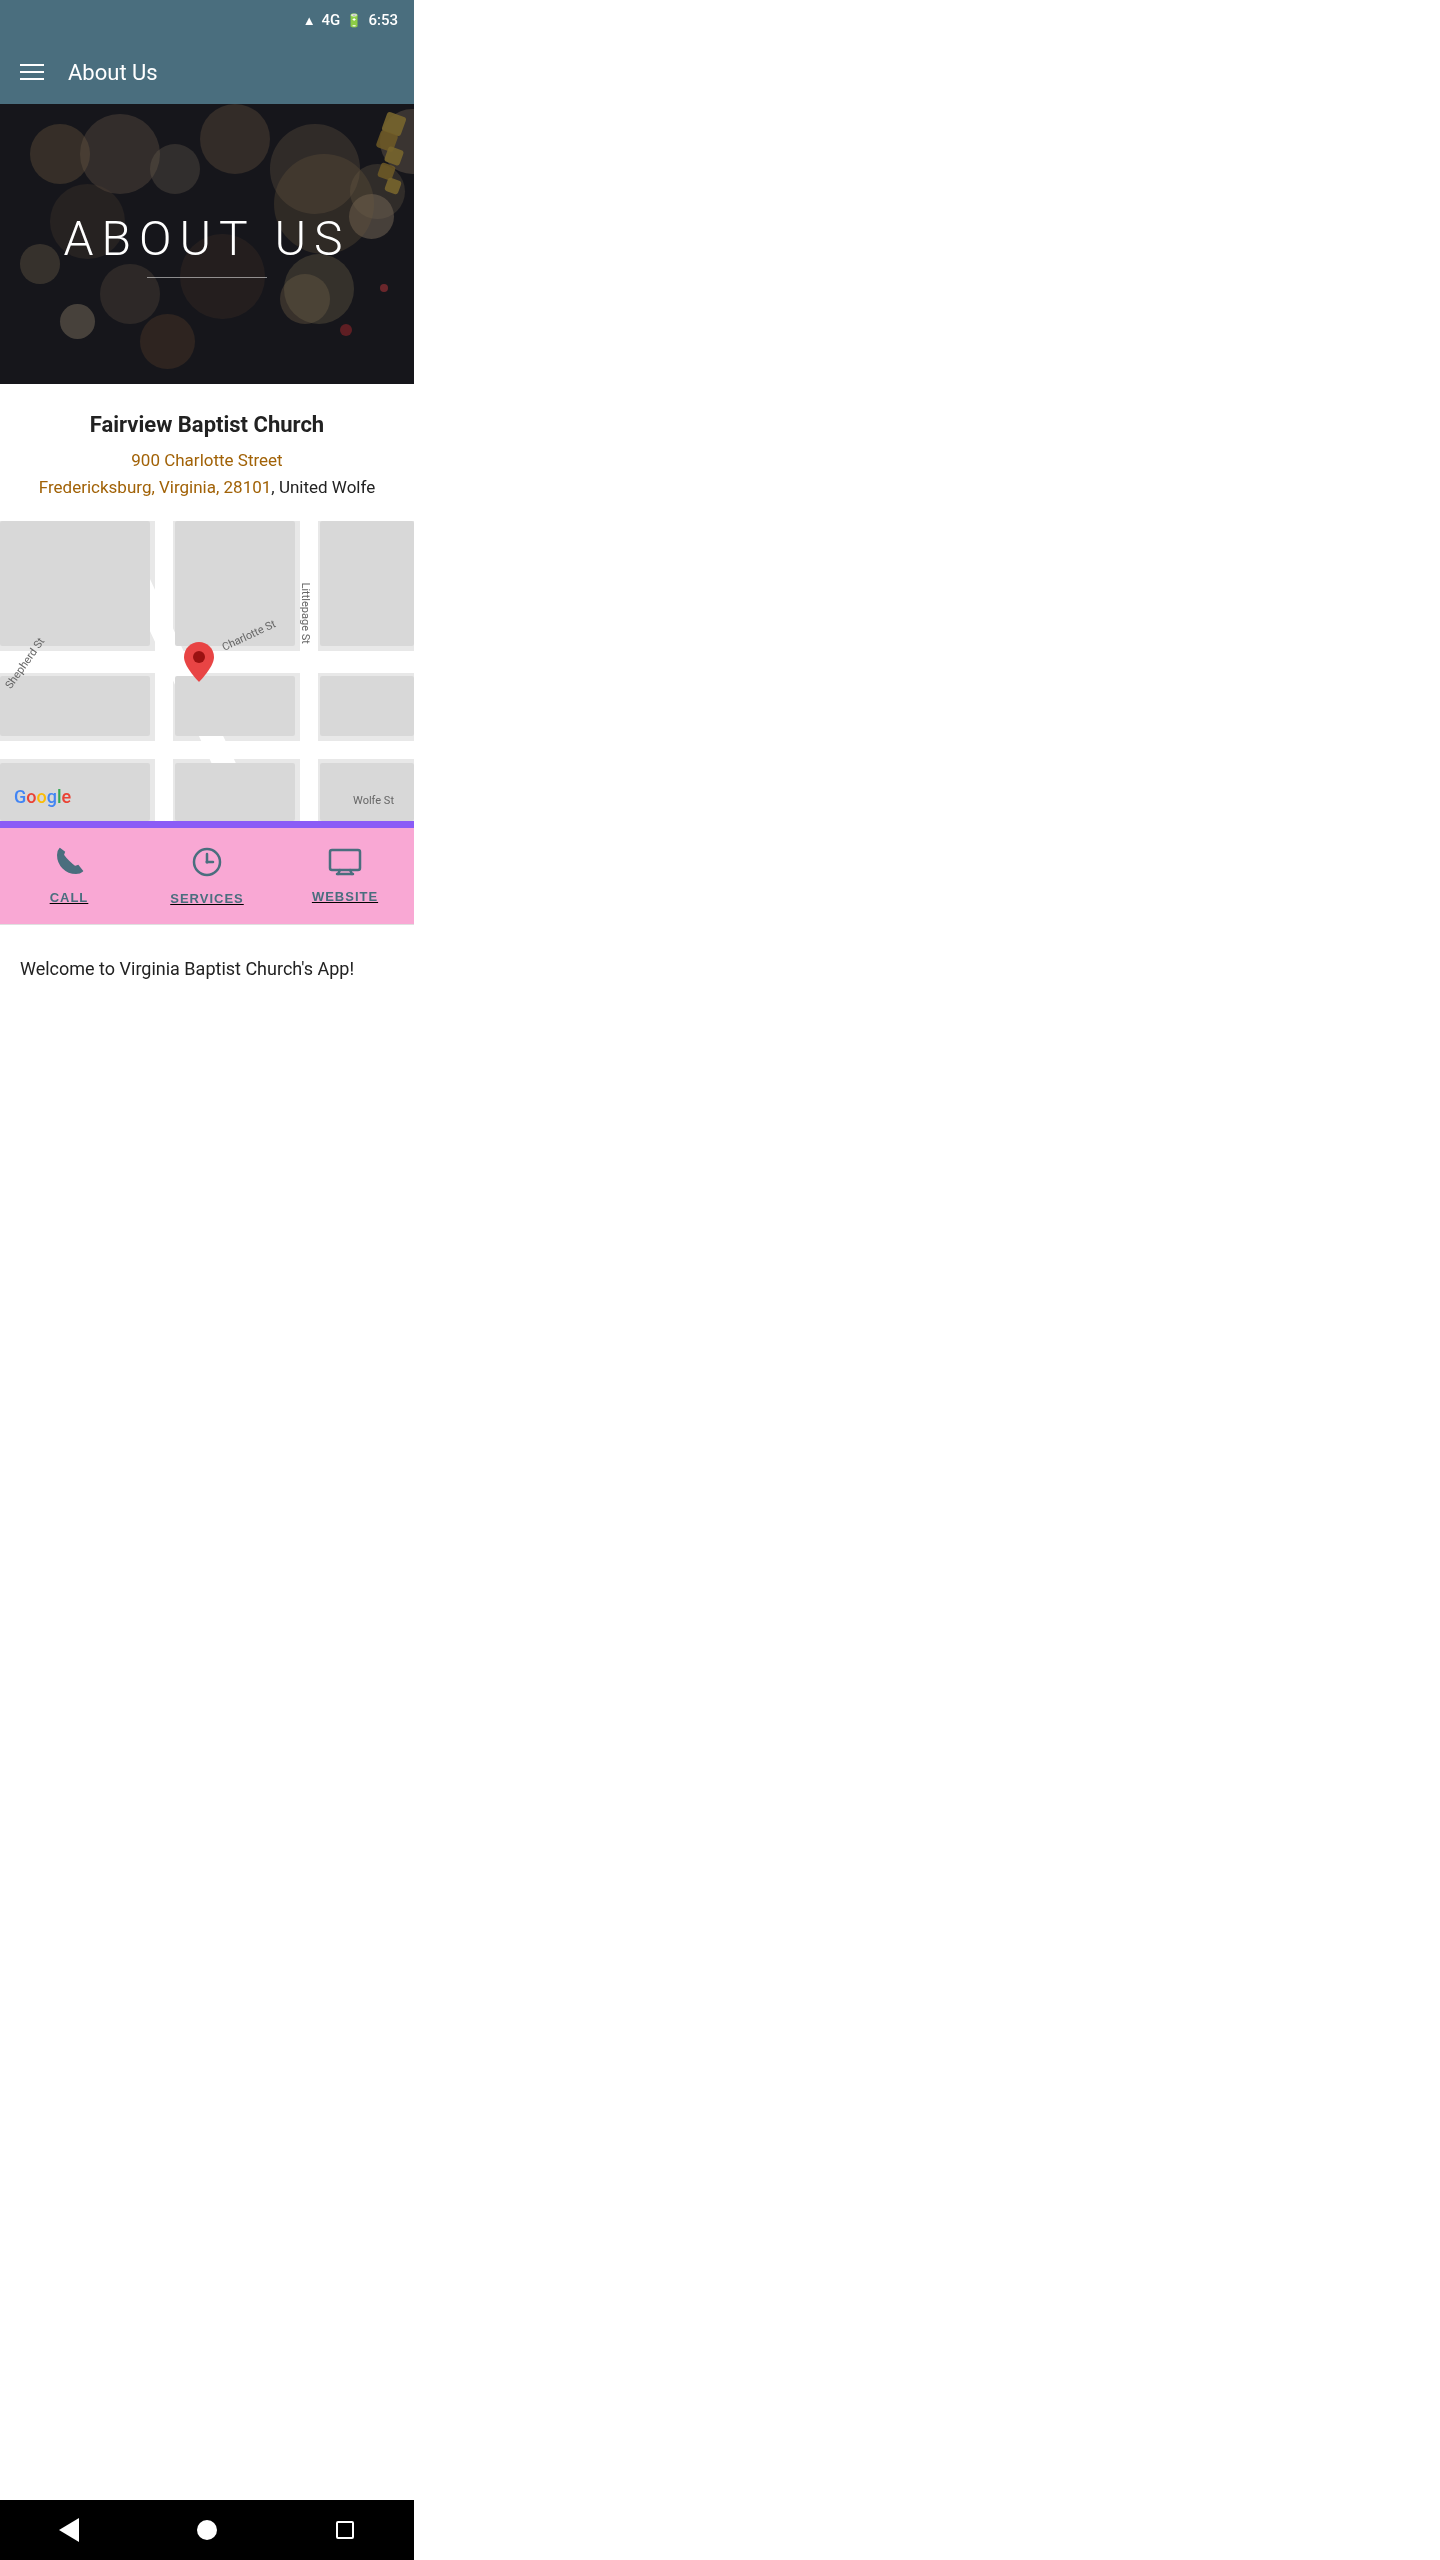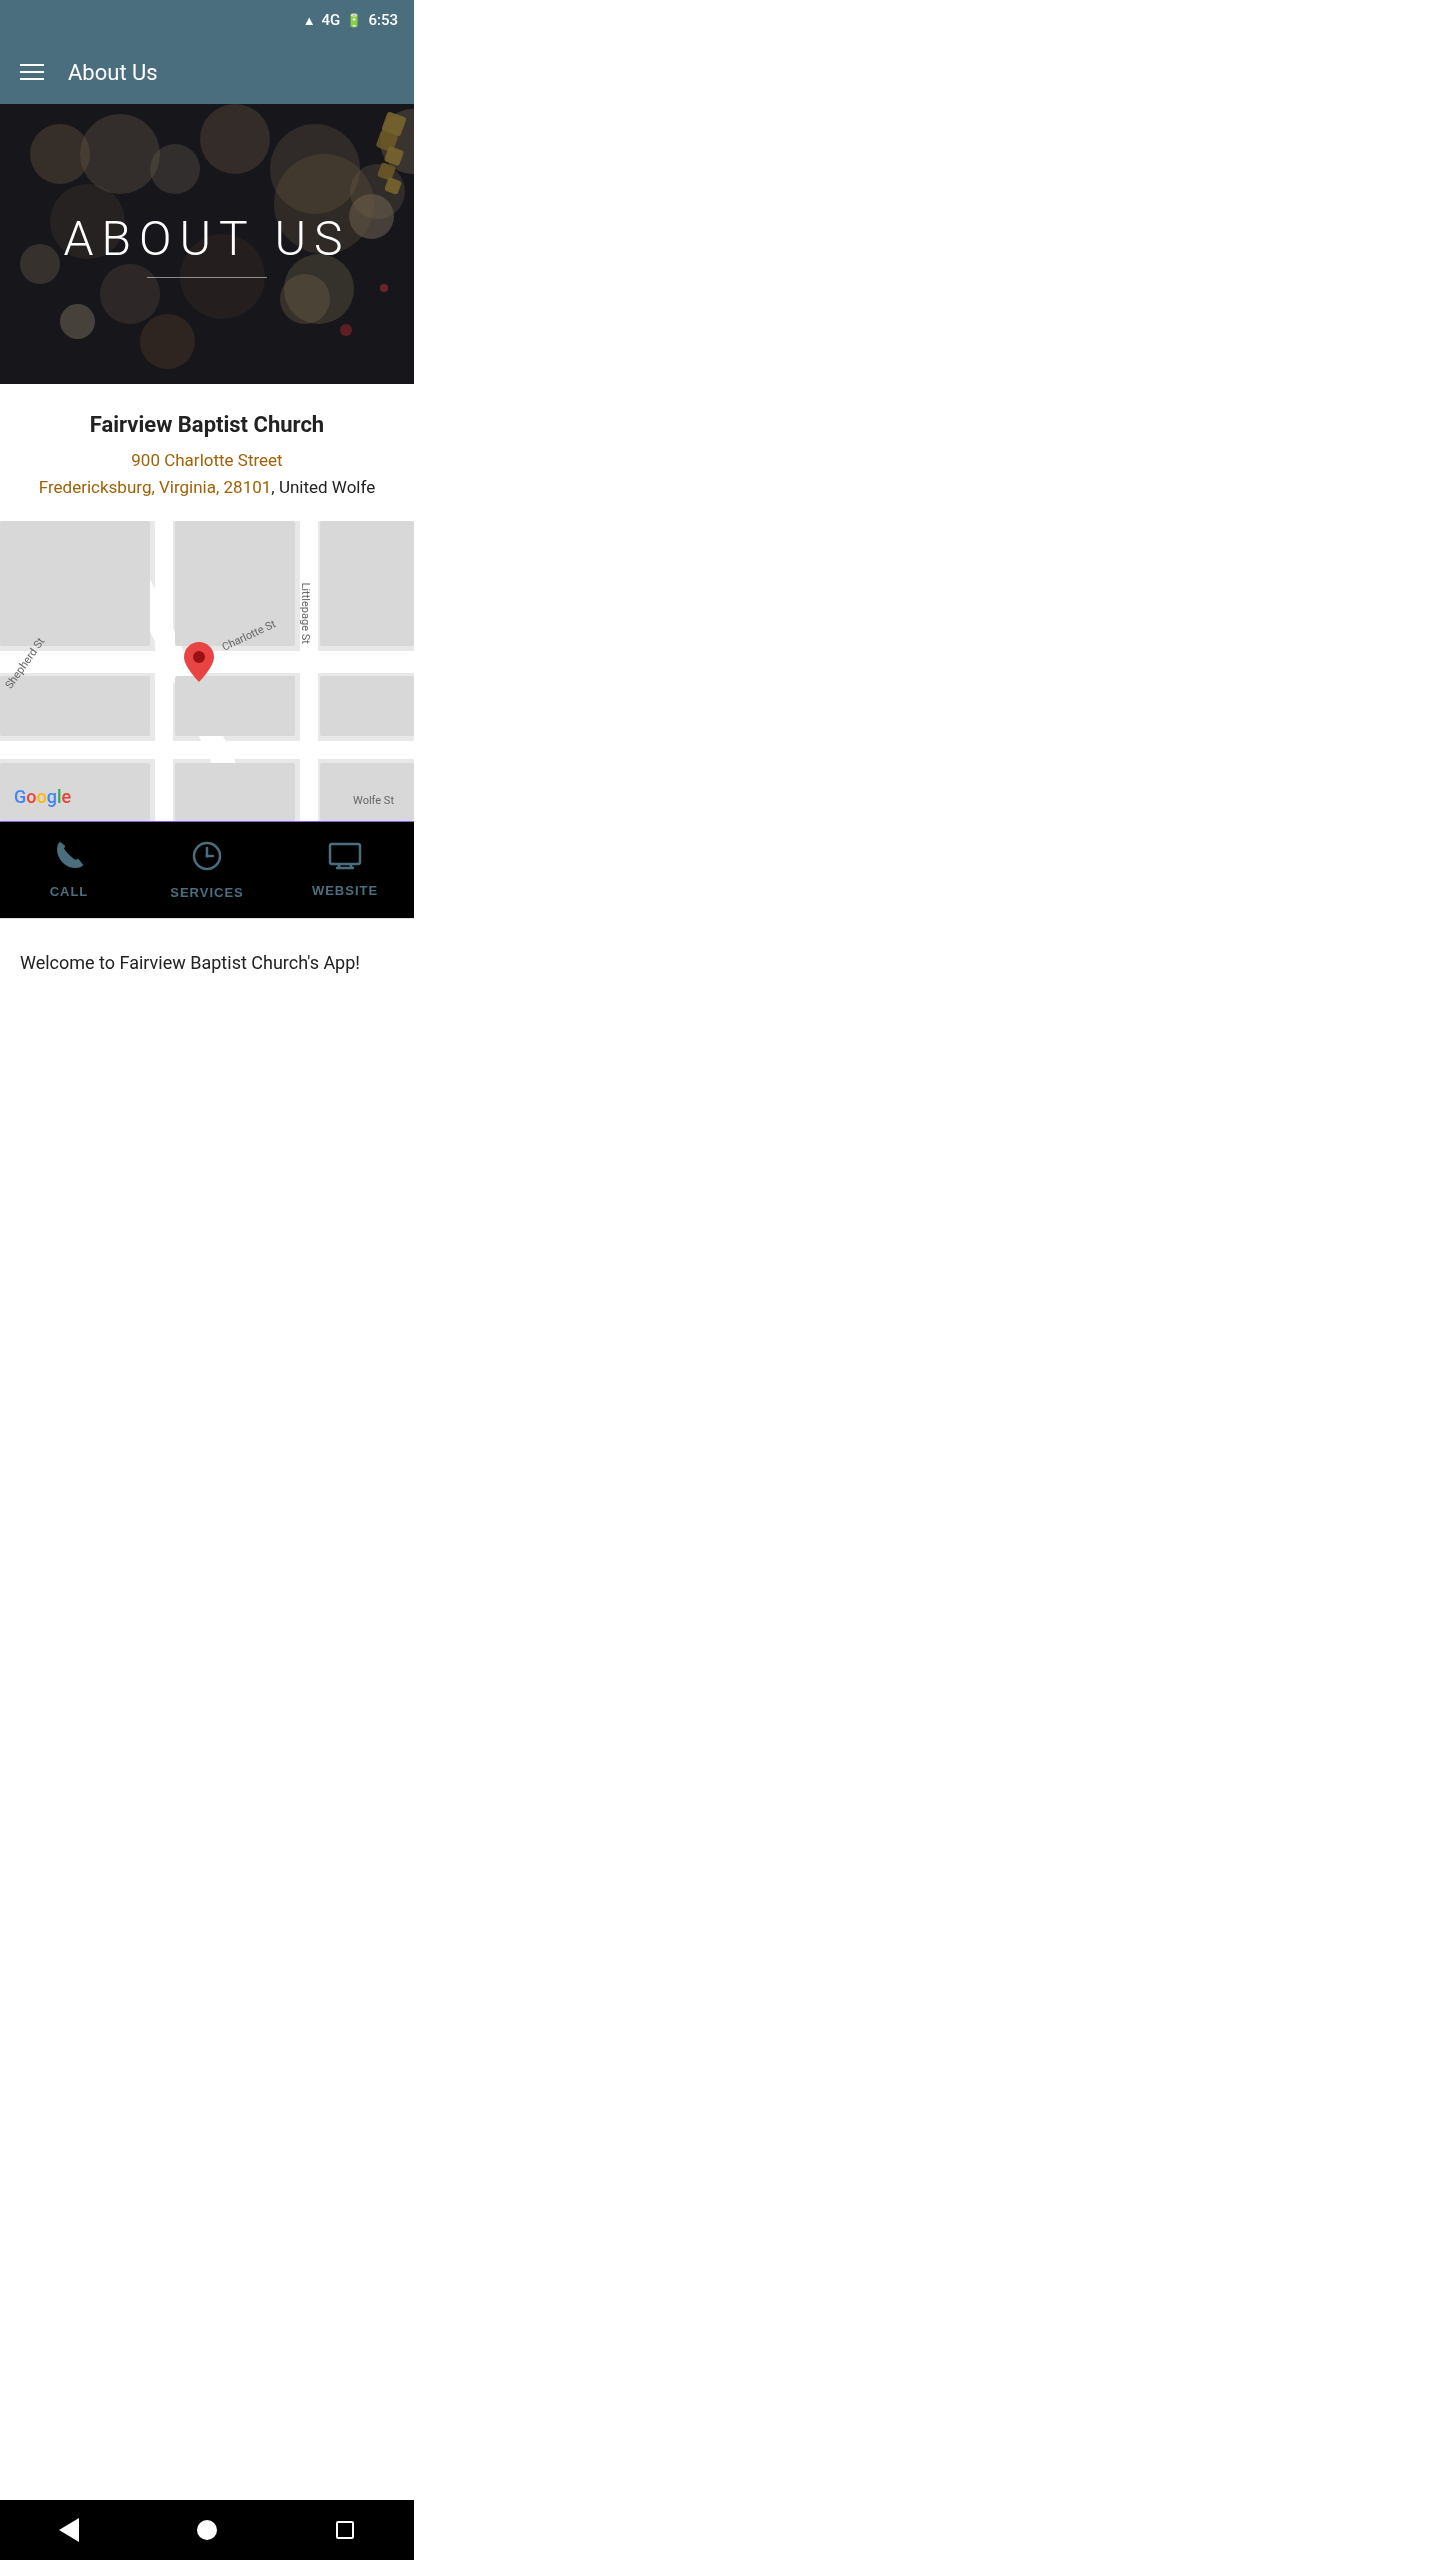--- a/index.html
+++ b/index.html
@@ -201,23 +201,23 @@
       position: absolute;
       font-size: 11px;
       color: #666;
       white-space: nowrap;
       z-index: 3;
     }
 
     
     .action-row {
       display: flex;
-      border-top: 1px solid #8b5cf6;
+      border-top: 7px solid #8b5cf6;
       border-bottom: 1px solid #e0e0e0;
-      background: #000000;
+      background: #f9a8d4;
       text-decoration: underline;
     }
 
     .action-btn {
       flex: 1;
       display: flex;
       flex-direction: column;
       align-items: center;
       justify-content: center;
       padding: 18px 10px;
@@ -455,21 +455,21 @@
         <line x1="12" y1="22" x2="10" y2="26" stroke="#4a6e7e" stroke-width="2.5" stroke-linecap="round"></line>
         <line x1="22" y1="22" x2="24" y2="26" stroke="#4a6e7e" stroke-width="2.5" stroke-linecap="round"></line>
         <line x1="9" y1="26" x2="25" y2="26" stroke="#4a6e7e" stroke-width="2.5" stroke-linecap="round"></line>
       </svg>
     </span>
     <span class="action-btn-label">WEBSITE</span>
   </button>
 </div>
 
 <div class="welcome-section">
-  <p class="welcome-text">Welcome to Fairview Baptist Church's App!</p>
+  <p class="welcome-text">Welcome to Virginia Baptist Church's App!</p>
 </div>
 
 <div class="bottom-spacer"></div>
 
 <div class="bottom-nav">
   <button class="nav-btn">
     <div class="nav-back"></div>
   </button>
   <button class="nav-btn">
     <div class="nav-home"></div>

